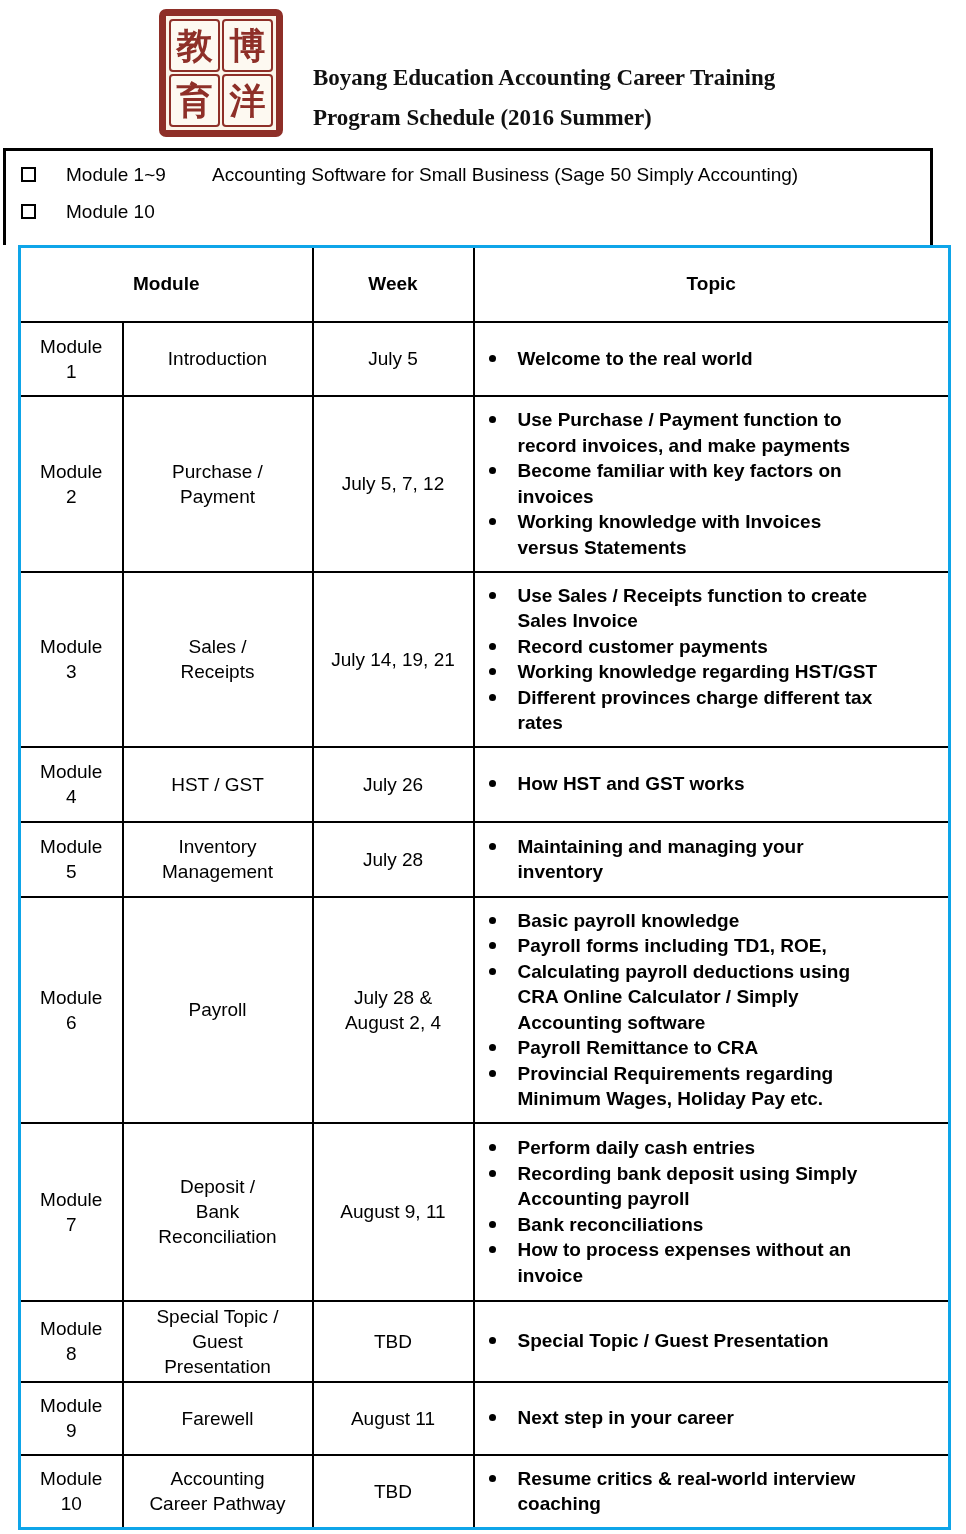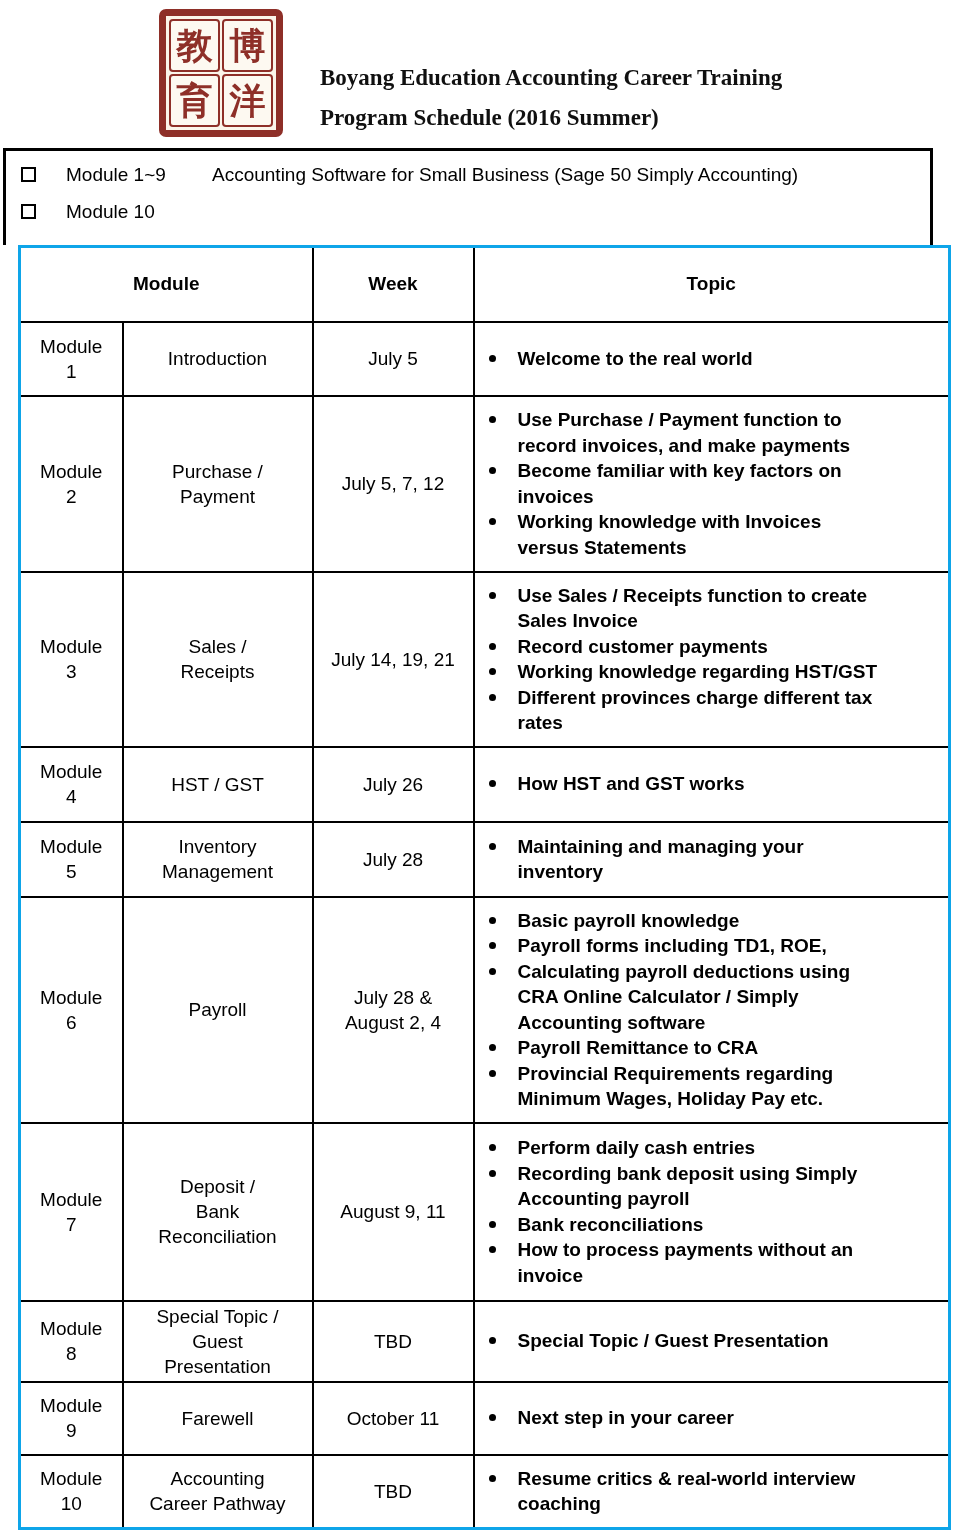--- a/index.html
+++ b/index.html
@@ -34,21 +34,21 @@
     border: 2px solid #8e2f28;
     border-radius: 4px;
     background: #fdf9f1;
     color: #8e2f28;
     font-weight: bold;
     font-size: 36px;
     line-height: 1;
     font-family: "DejaVu Sans", sans-serif;
     overflow: hidden;
   }
-  .titles { position: absolute; left: 320px; top: 64px; }
+  .titles { position: absolute; left: 313px; top: 64px; }
   .title-line {
     margin: 0 0 13px 0;
     font-family: "Liberation Serif", serif;
     font-weight: bold;
     font-size: 23px;
     line-height: 27px;
     color: #101010;
   }
 
   
@@ -265,21 +265,21 @@
 7</td>
         <td class="cell-name">Deposit /
 Bank
 Reconciliation</td>
         <td class="cell-week">August 9, 11</td>
         <td class="cell-topic">
           <ul class="topics">
             <li>Perform daily cash entries</li>
             <li>Recording bank deposit using Simply Accounting payroll</li>
             <li>Bank reconciliations</li>
-            <li>How to process payments without an invoice</li>
+            <li>How to process expenses without an invoice</li>
           </ul>
         </td>
       </tr>
 
       <tr class="r8">
         <td class="cell-mod">Module
 8</td>
         <td class="cell-name">Special Topic /
 Guest
 Presentation</td>
@@ -288,21 +288,21 @@
           <ul class="topics">
             <li>Special Topic / Guest Presentation</li>
           </ul>
         </td>
       </tr>
 
       <tr class="r9">
         <td class="cell-mod">Module
 9</td>
         <td class="cell-name">Farewell</td>
-        <td class="cell-week">October 11</td>
+        <td class="cell-week">August 11</td>
         <td class="cell-topic">
           <ul class="topics">
             <li>Next step in your career</li>
           </ul>
         </td>
       </tr>
 
       <tr class="r10">
         <td class="cell-mod">Module
 10</td>

